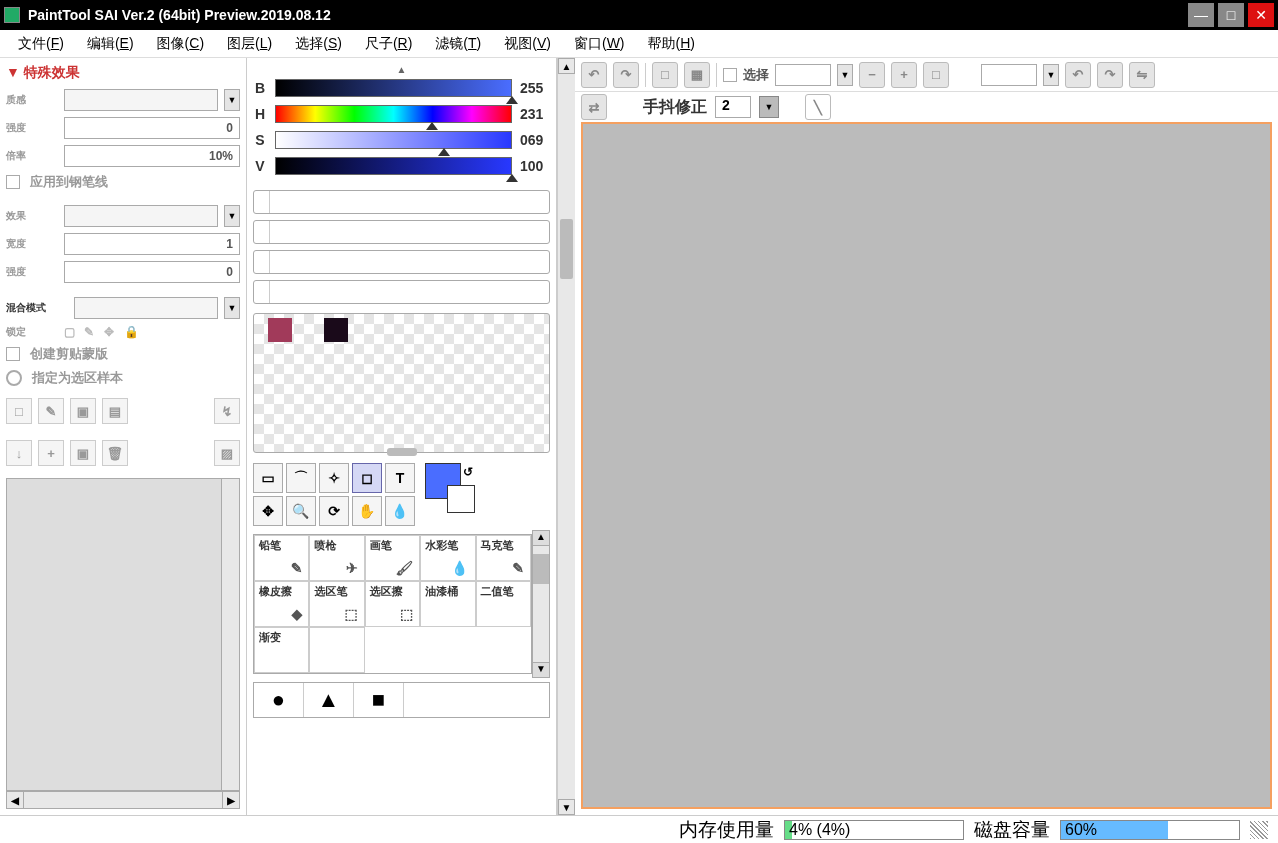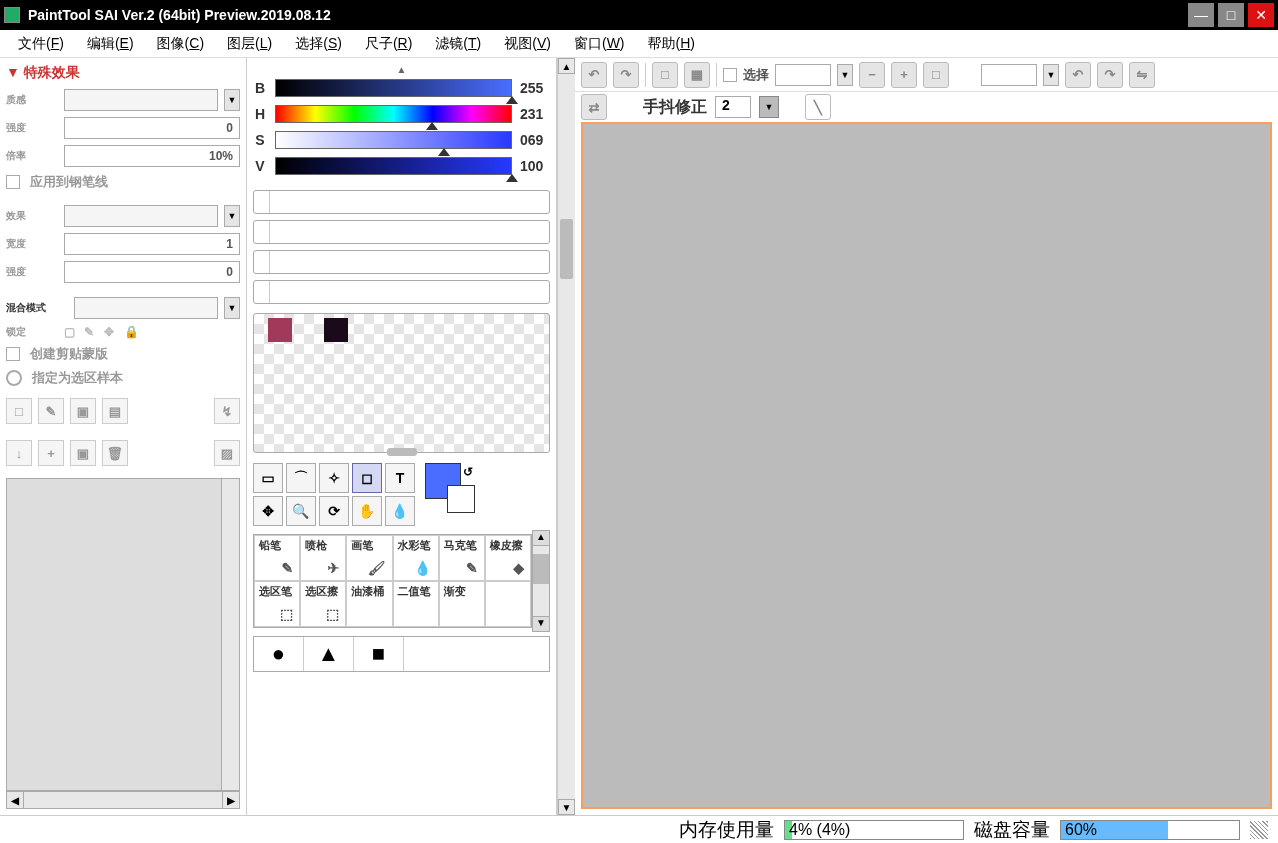--- a/index.html
+++ b/index.html
@@ -63,21 +63,21 @@
 .sw2 { position: absolute; top: 4px; left: 70px; width: 24px; height: 24px; background: #1a0a1a; }
 
 .tools-row { display: flex; gap: 4px; margin: 4px 0; align-items: flex-start; }
 .tool-btn { width: 30px; height: 30px; border: 1px solid #aaa; background: #f5f5f5; display: flex; align-items: center; justify-content: center; font-size: 14px; }
 .tool-btn.active { background: #d5d8f5; border: 1px solid #66a; }
 .color-pair { position: relative; width: 50px; height: 50px; margin-left: 6px; }
 .color-fg { position: absolute; top: 0; left: 0; width: 36px; height: 36px; background: #4a6dff; border: 1px solid #333; }
 .color-bg { position: absolute; bottom: 0; right: 0; width: 28px; height: 28px; background: #fff; border: 1px solid #333; }
 .swap-arrow { position: absolute; top: 2px; right: 2px; font-size: 12px; }
 
-.brush-grid { display: grid; grid-template-columns: repeat(6, 1fr); gap: 0; border: 1px solid #aaa; margin: 4px 0; }
+.brush-grid { display: grid; grid-template-columns: repeat(5, 1fr); gap: 0; border: 1px solid #aaa; margin: 4px 0; }
 .brush-cell { height: 46px; border: 1px solid #ccc; padding: 2px 4px; font-size: 11px; color: #333; position: relative; }
 .brush-cell .ic { position: absolute; bottom: 4px; right: 6px; font-size: 14px; color: #555; }
 .brush-scroll { width: 18px; display: flex; flex-direction: column; }
 .brush-scroll .bsbtn { height: 16px; border: 1px solid #aaa; background: #ddd; font-size: 10px; text-align: center; }
 .brush-scroll .bstrack { flex: 1; background: #e8e8e8; border-left: 1px solid #aaa; border-right: 1px solid #aaa; }
 .brush-scroll .bsthumb { height: 30px; background: #bbb; margin-top: 8px; }
 .brush-wrap { display: flex; }
 .brush-wrap .brush-grid { flex: 1; }
 
 .shape-row { display: flex; gap: 0; margin-top: 4px; border: 1px solid #aaa; }

